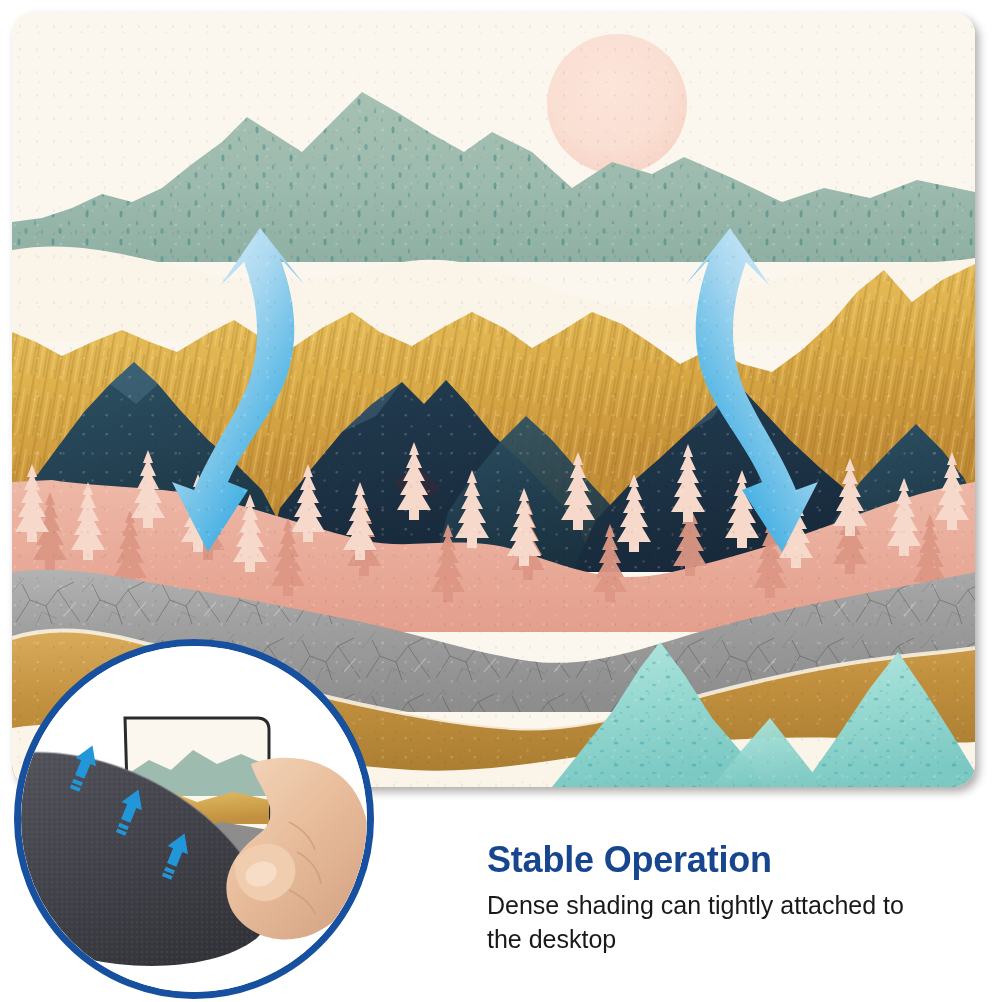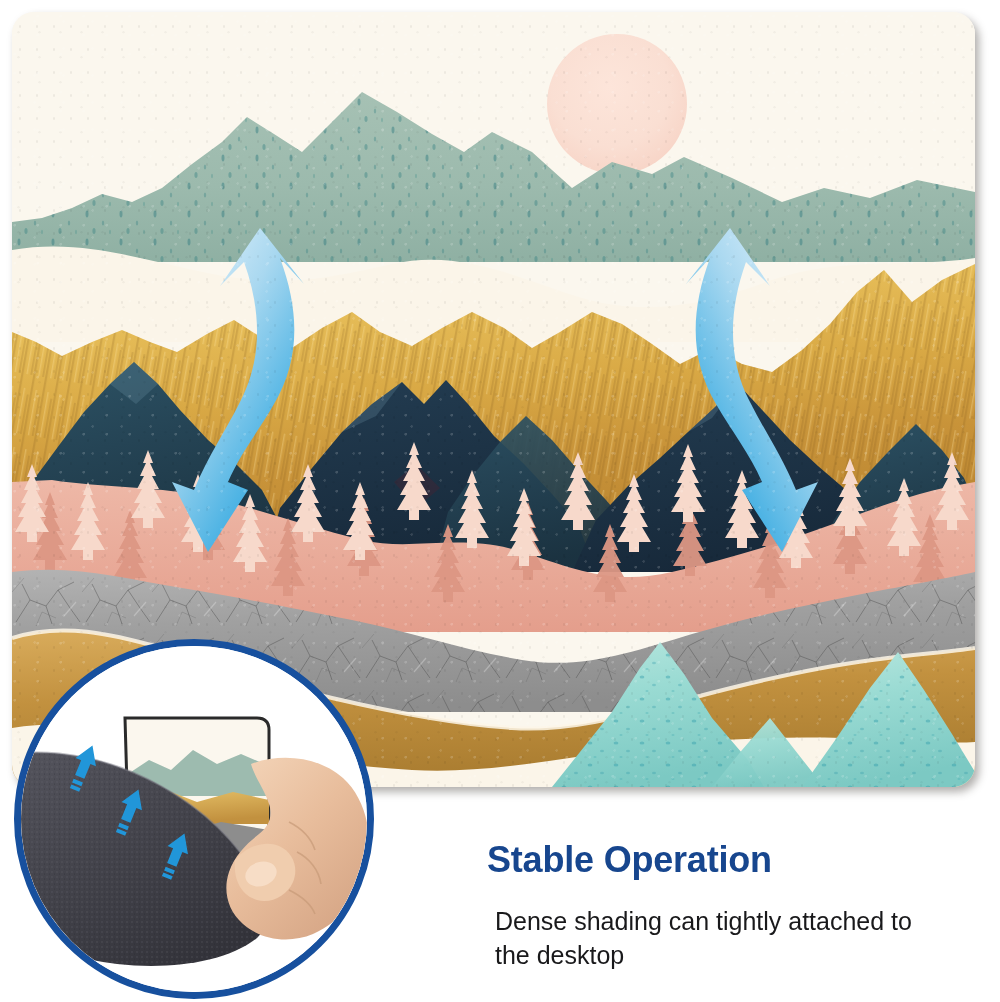--- a/index.html
+++ b/index.html
@@ -68,28 +68,28 @@
     left: 487px;
     top: 840px;
     width: 470px;
   }
   #caption .headline {
     font-size: 36px;
     font-weight: bold;
     color: #17468e;
     line-height: 1.12;
     letter-spacing: -0.2px;
-    margin: 0 0 24px 0;
+    margin: 0 0 8px 0;
     white-space: nowrap;
   }
   #caption .subline {
     font-size: 25px;
     color: #19191b;
     line-height: 1.36;
-    margin: 8px;
+    margin: 0;
     max-width: 445px;
   }
 </style>
 </head>
 <body>
 
 <div id="stage">
 
   <div id="mousepad">
 

